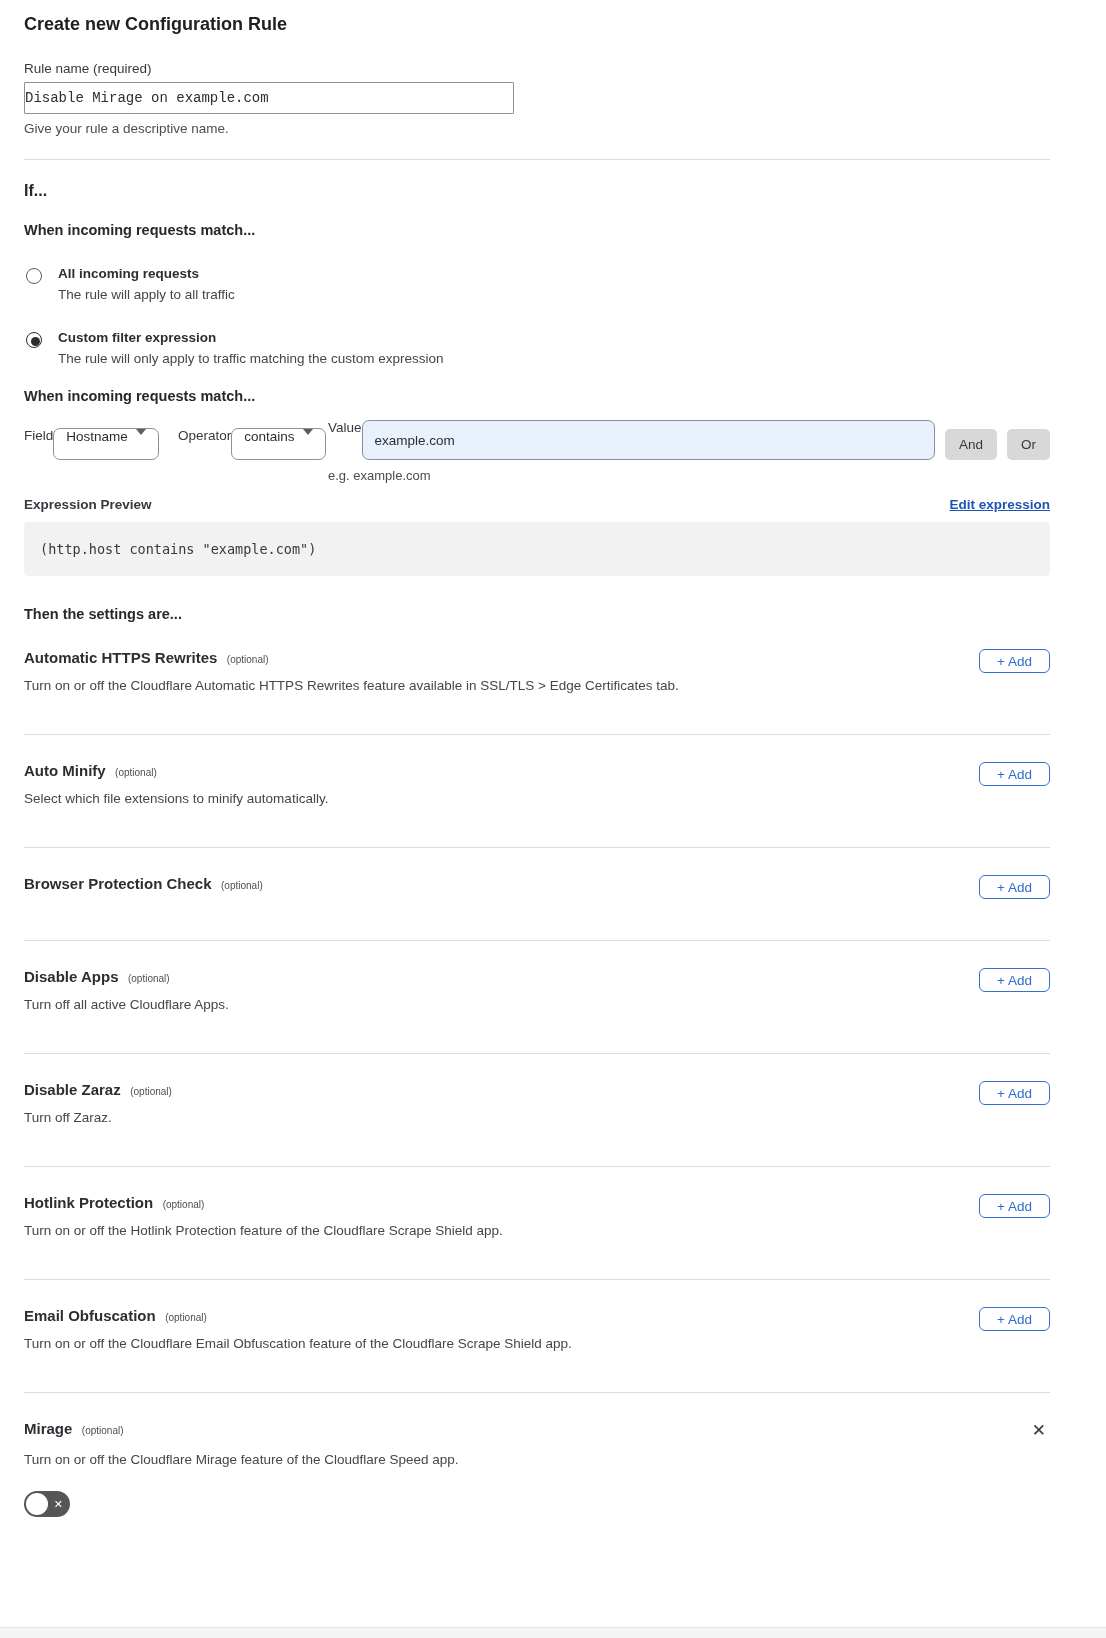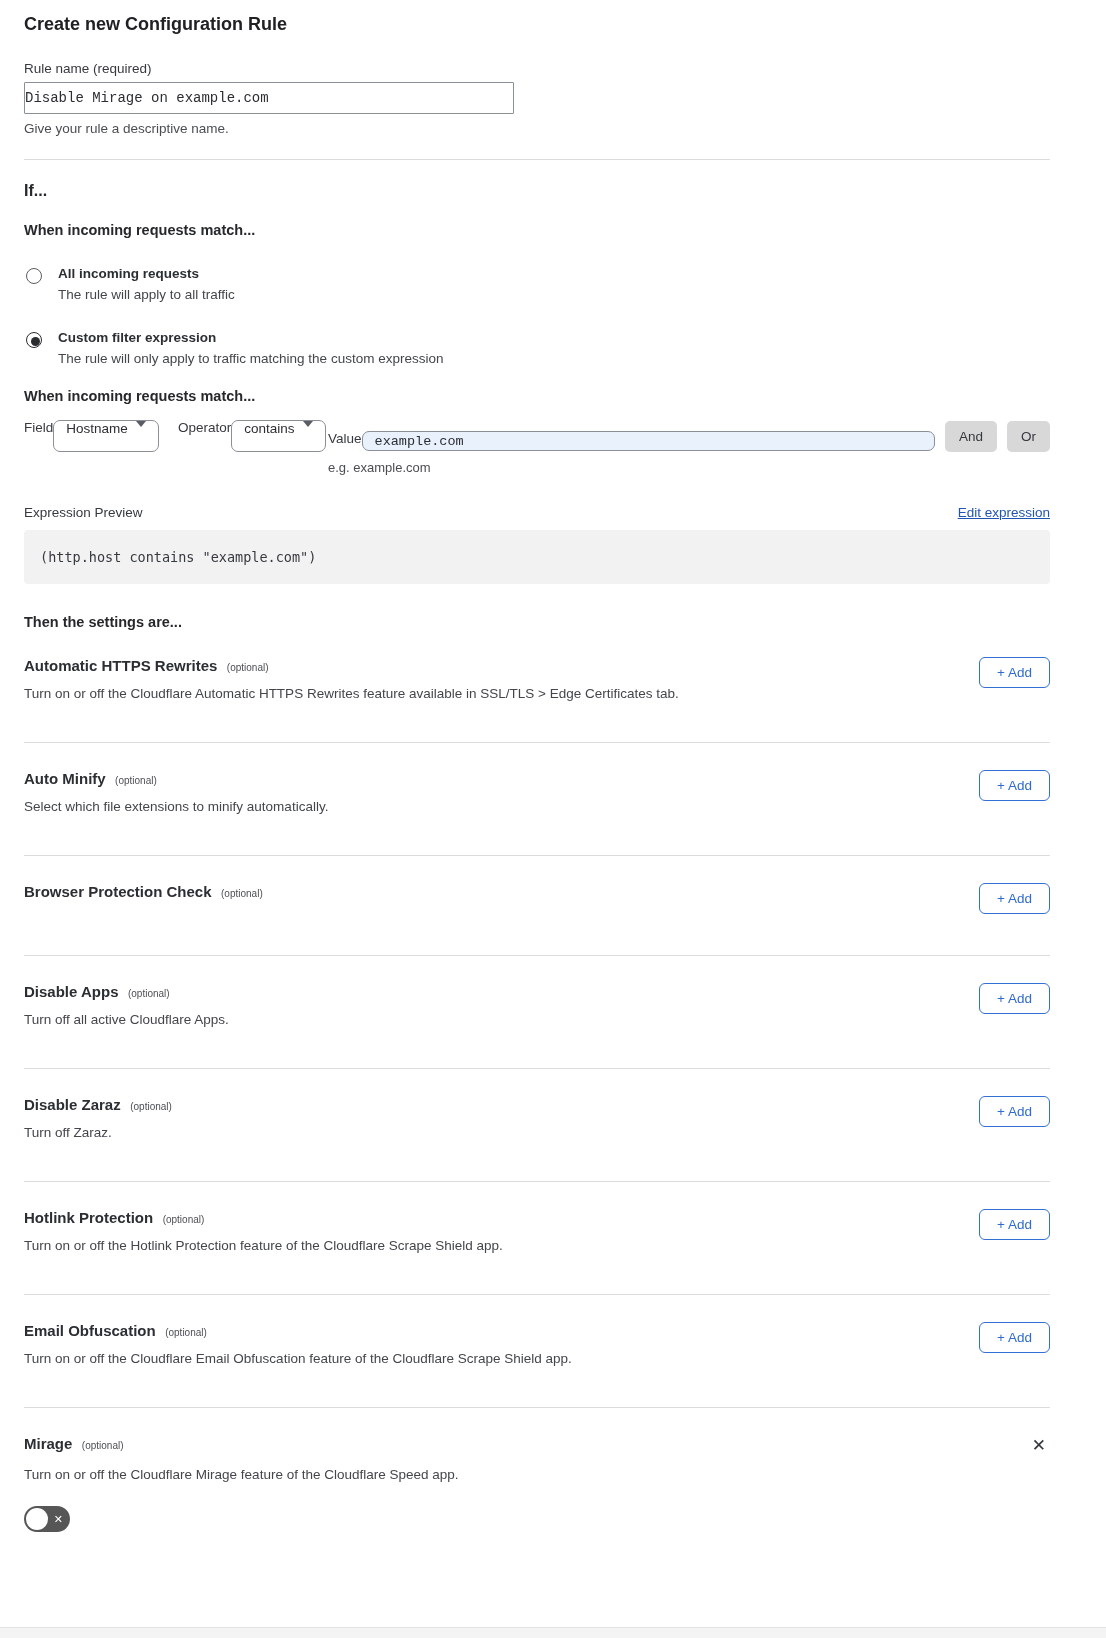--- a/index.html
+++ b/index.html
@@ -45,52 +45,52 @@
   .select-box {
     height: 32px; border: 1px solid #8a8f98; border-radius: 7px; background: #fff;
     display: flex; align-items: flex-start; justify-content: space-between;
     padding: 0 12px; font-size: 13.5px; color: #2b2e33; cursor: pointer;
   }
   .select-field { width: 143px; margin-right: 11px; }
   .select-operator { width: 135px; margin-right: 15px; }
   .chevron { width: 0; height: 0; border-left: 5px solid transparent; border-right: 5px solid transparent; border-top: 6px solid #5a5d63; margin-left: 8px; }
   .value-col { flex: 1 1 auto; }
   .value-input {
-    width: 100%; height: 20px; border: 1px solid #8a8f98; border-radius: 7px;
+    width: 100%; height: 40px; border: 1px solid #8a8f98; border-radius: 7px;
     background: #e9f1fd; padding: 0 12px; font-size: 13.5px; color: #2b2e33;
-    font-family: Liberation Mono, monospace; outline: none;
+    font-family: Liberation Sans, sans-serif; outline: none;
   }
   .conj-button {
     height: 31px; margin-left: 10px; border: none; border-radius: 5px;
     background: #d8d8d8; color: #36393f; font-size: 13.5px; padding: 0 14px;
     font-family: "Liberation Sans", sans-serif; cursor: pointer; flex: 0 0 auto;
   }
   .value-hint { font-size: 13px; color: #4a4d52; margin: 8px 0 0 304px; }
 
-  .preview-header { display: flex; justify-content: space-between; align-items: baseline; margin-top: 30px; }
+  .preview-header { display: flex; justify-content: space-between; align-items: baseline; margin-top: 14px; font-weight: bold; }
   .preview-label { font-size: 13.5px; color: #36393f; }
   .edit-link { font-size: 13.5px; color: #2054b3; text-decoration: underline; cursor: pointer; }
   .code-block {
     margin-top: 10px; background: #f2f2f2; border-radius: 4px;
     padding: 19px 16px; font-family: "DejaVu Sans Mono", monospace;
     font-size: 13.5px; color: #36393f; white-space: pre;
   }
 
   .then-heading { font-size: 14.5px; font-weight: 700; color: #26282c; margin: 30px 0 0 0; }
 
   .setting-section { padding: 27px 0 41px 0; border-bottom: 1px solid #dcdcdc; display: flex; justify-content: space-between; align-items: flex-start; }
   .setting-section.last { border-bottom: none; padding-bottom: 14px; display: block; }
   .setting-left { max-width: 800px; }
   .setting-title-row { display: flex; justify-content: space-between; align-items: flex-start; }
   .setting-title { font-size: 15px; font-weight: 700; color: #2b2e33; display: inline; }
   .setting-optional { font-size: 10px; font-weight: 400; color: #4c4f54; display: inline; margin-left: 5px; }
   .setting-desc { font-size: 13.5px; color: #43464b; margin-top: 11px; }
   .add-button {
     border: 1px solid #3370d4; color: #2f6bd0; background: #fff; border-radius: 6px;
-    height: 31px; padding: 0 17px; font-size: 13.5px; font-family: "Liberation Sans", sans-serif;
+    height: 24px; padding: 0 17px; font-size: 13.5px; font-family: "Liberation Sans", sans-serif;
     cursor: pointer; flex: 0 0 auto; margin-left: 20px;
   }
   .close-x {
     font-size: 17px; color: #36393f; cursor: pointer; line-height: 1;
     padding: 2px 4px; background: none; border: none; font-family: "Liberation Sans", sans-serif;
   }
   .toggle {
     margin-top: 24px; width: 46px; height: 26px; border-radius: 14px; background: #565656;
     position: relative; cursor: pointer; display: inline-flex; align-items: center;
   }

